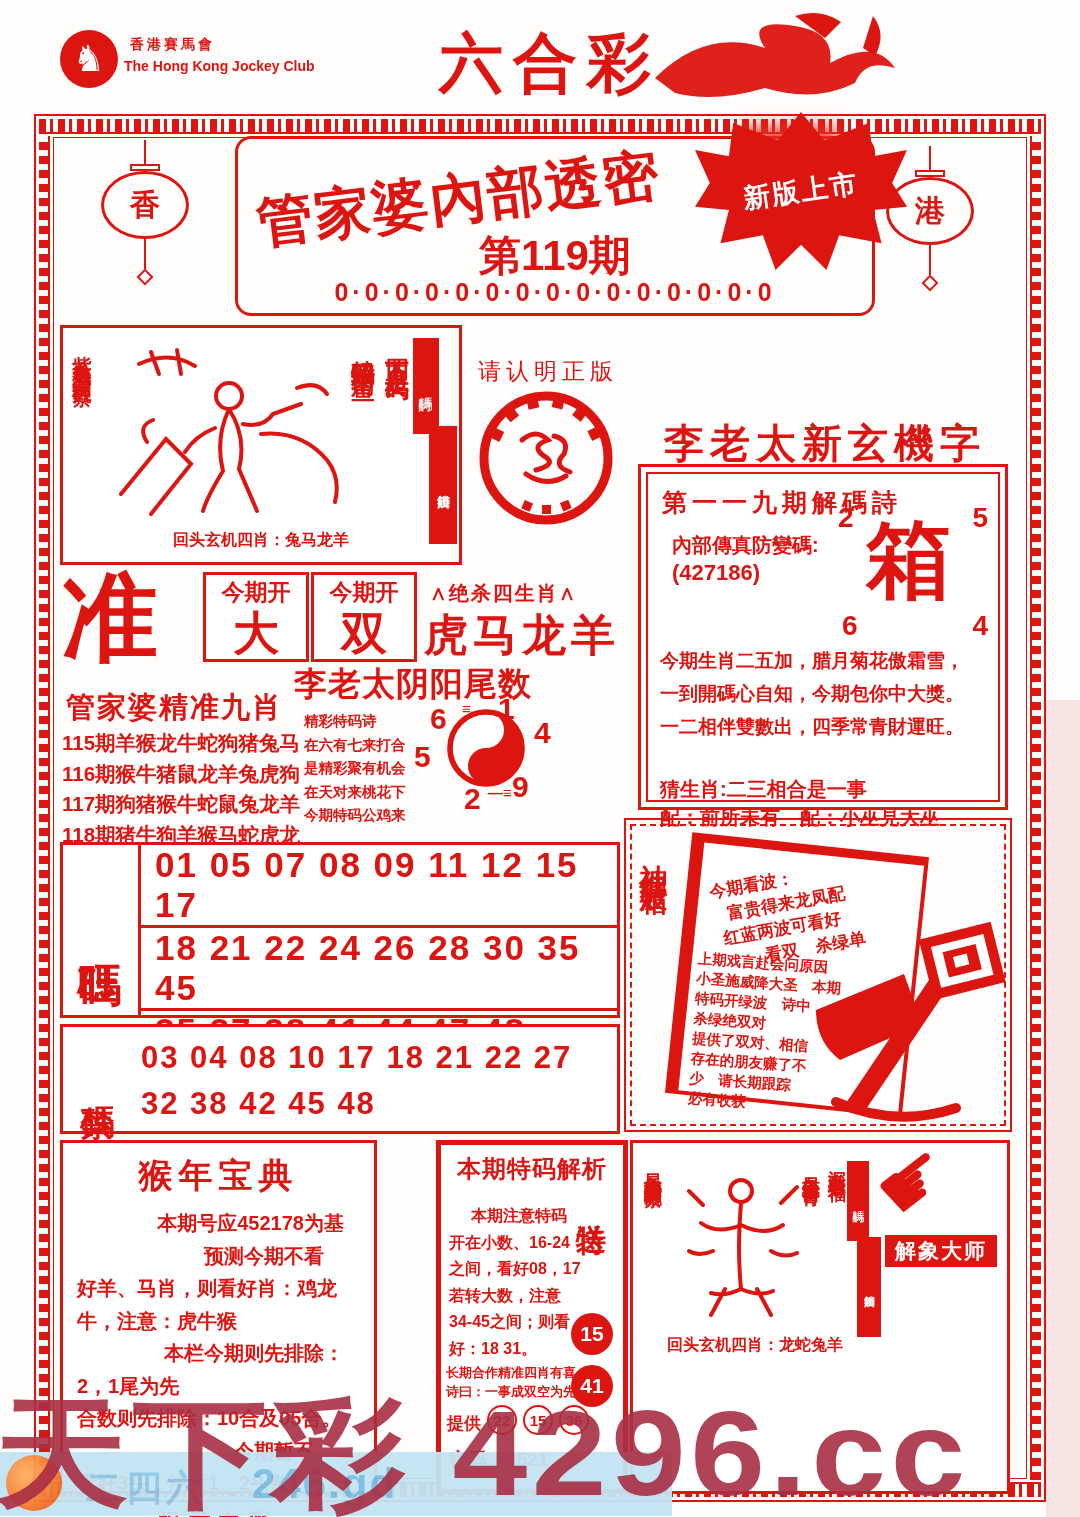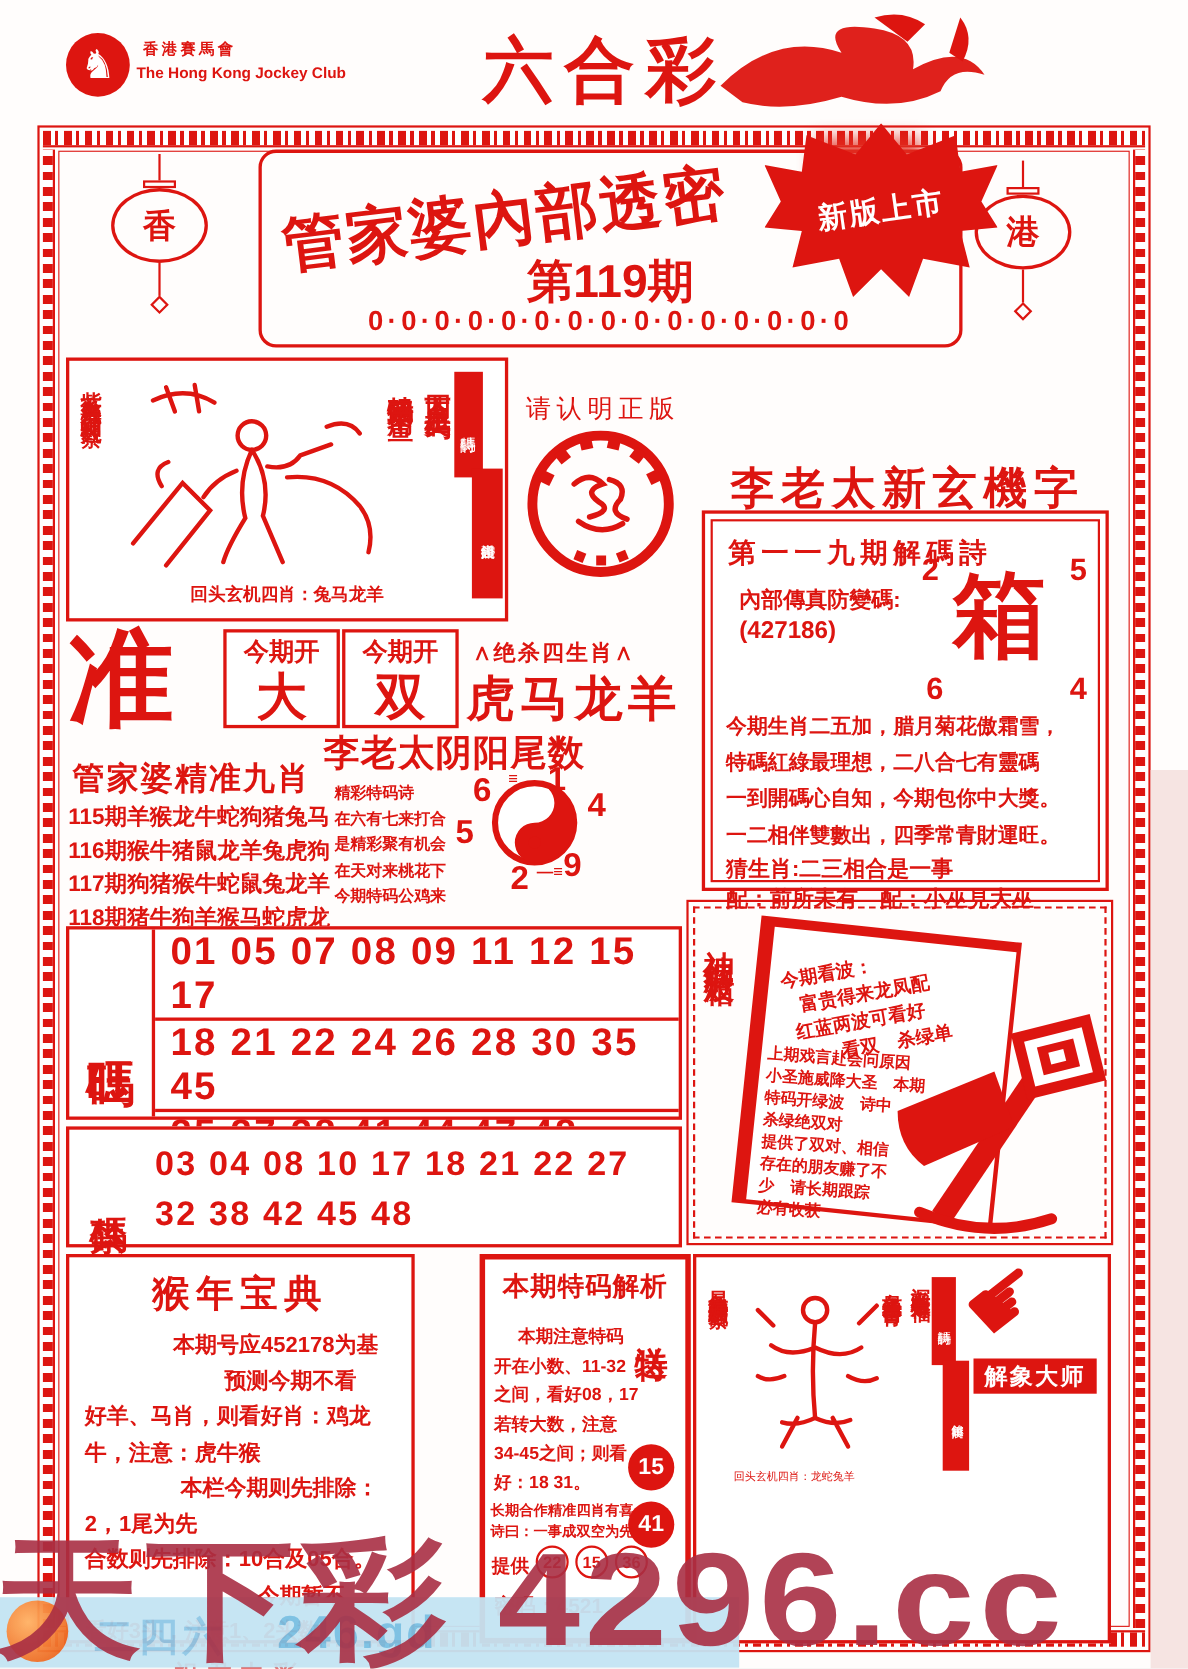--- a/index.html
+++ b/index.html
@@ -128,21 +128,21 @@
   .circle-f { position:absolute; right:10px; width:42px; height:42px; border-radius:50%; background:#dd1510;
               color:#fff; font-size:21px; font-weight:bold; display:flex; align-items:center; justify-content:center; }
   .sp-notes { position:absolute; left:5px; top:218px; width:178px; font-size:13px; font-weight:bold; line-height:19px; white-space:nowrap; }
   .tigong { position:absolute; left:6px; top:260px; font-size:17px; font-weight:bold; display:flex; align-items:flex-end; gap:6px; }
   .circle-o { width:30px; height:30px; border:2px solid #dd1510; border-radius:50%; color:#dd1510;
               font-size:15px; font-weight:bold; display:inline-flex; align-items:center; justify-content:center; }
   .mima { position:absolute; left:8px; top:302px; font-size:19px; font-weight:bold; }
 
   .master { left:630px; top:1140px; width:380px; height:354px; }
   .ms-side { left:8px; top:16px; height:322px; font-size:18px; font-weight:bold; letter-spacing:2px; }
-  .ms-cap { left:34px; top:192px; font-size:10px; font-weight:normal;text-align:right; }
+  .ms-cap { left:34px; top:192px; font-size:16px; font-weight:bold;text-align:right; }
   .ms-col { top:18px; font-size:18px; font-weight:bold; letter-spacing:2px; height:170px; }
   .hand { left:244px; top:-8px; font-size:80px; transform:rotate(-38deg); }
   .ms-label { left:252px; top:92px; width:112px; height:32px; background:#dd1510; color:#fff; font-size:21px;
               font-weight:bold; letter-spacing:2px; display:flex; align-items:center; justify-content:center; }
 
   
   .wm-blue { position:absolute; left:0; top:1452px; width:672px; height:64px; background:#c3e4f3; opacity:.95; z-index:40; }
   .wm-blob { position:absolute; left:6px; top:3px; width:56px; height:56px; border-radius:50%;
              background:radial-gradient(circle at 35% 35%, #ffb163, #e85510); }
   .wm-prefix { position:absolute; left:86px; top:12px; font-size:36px; font-weight:bold; color:#8fc8e6; letter-spacing:4px; }
@@ -275,21 +275,20 @@
       <div class="abs faxc">(427186)</div>
       <div class="abs bigchar-wrap">
         <span class="cn" style="left:0;top:0;">2</span>
         <span class="cn" style="right:0;top:0;">5</span>
         <span class="cn" style="left:4px;bottom:0;">6</span>
         <span class="cn" style="right:0;bottom:0;">4</span>
         <span class="bigchar">箱</span>
       </div>
       <div class="abs mys-poem">
         <div>今期生肖二五加，腊月菊花傲霜雪，</div>
-        <div>特碼紅綠最理想，二八合七有靈碼</div>
         <div>一到開碼心自知，今期包你中大獎。</div>
         <div>一二相伴雙數出，四季常青財運旺。</div>
       </div>
       <div class="abs mys-guess">猜生肖:二三相合是一事</div>
       <div class="abs mys-pei">配：前所未有　配：小巫見大巫</div>
     </div>
   </div>
 
   <div class="abs zhun">准</div>
   <div class="bx acc-box" style="left:203px;top:572px;">
@@ -398,21 +397,21 @@
       <div class="a-r" style="padding-right:60px;">今期暂不</div>
       <div class="a-l">看好3头，注意1、2头数</div>
       <div class="a-c" style="margin-top:6px;font-size:22px;">祝君中彩</div>
     </div>
   </div>
 
   <div class="bx special">
     <div class="sp-title">本期特码解析</div>
     <div class="sp-lines">
       <div>本期注意特码</div>
-      <div>开在小数、11-32</div>
+      <div>开在小数、16-24</div>
       <div>之间，看好08，17</div>
       <div>若转大数，注意</div>
       <div>34-45之间；则看</div>
       <div>好：18 31。</div>
     </div>
     <div class="te-song vt">特送</div>
     <div class="circle-f" style="top:168px;">15</div>
     <div class="circle-f" style="top:220px;">41</div>
     <div class="sp-notes">
       <div>长期合作精准四肖有喜</div>

